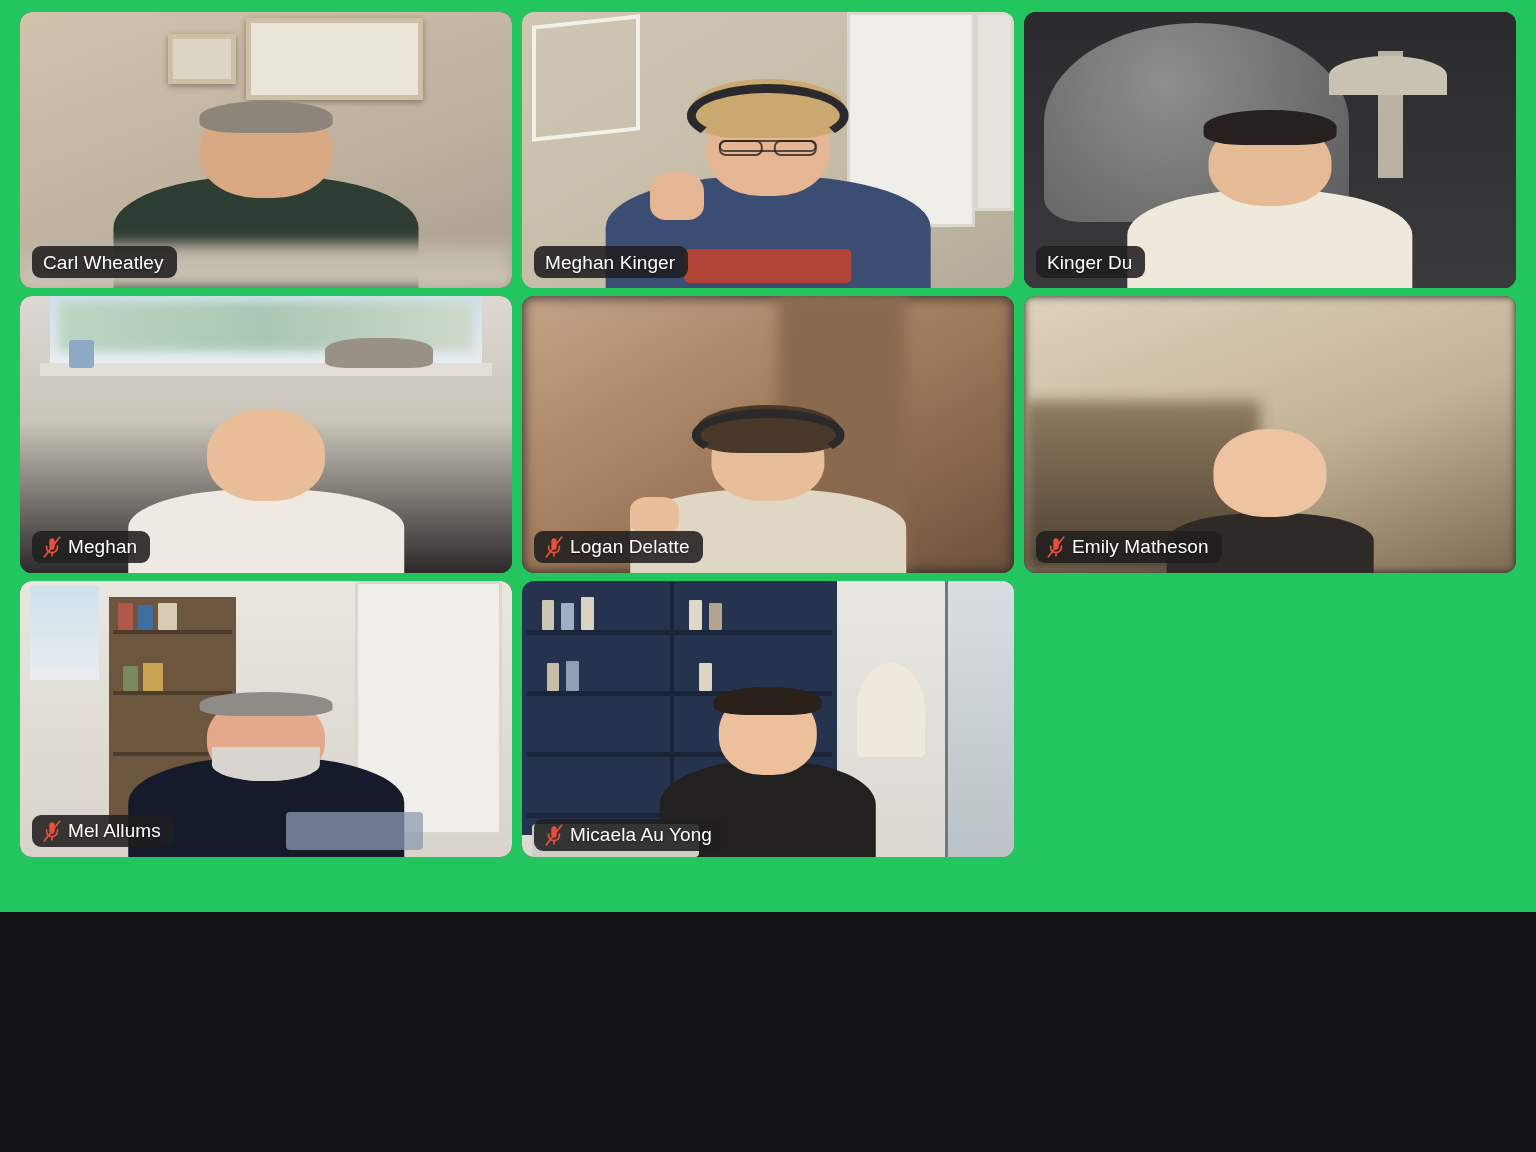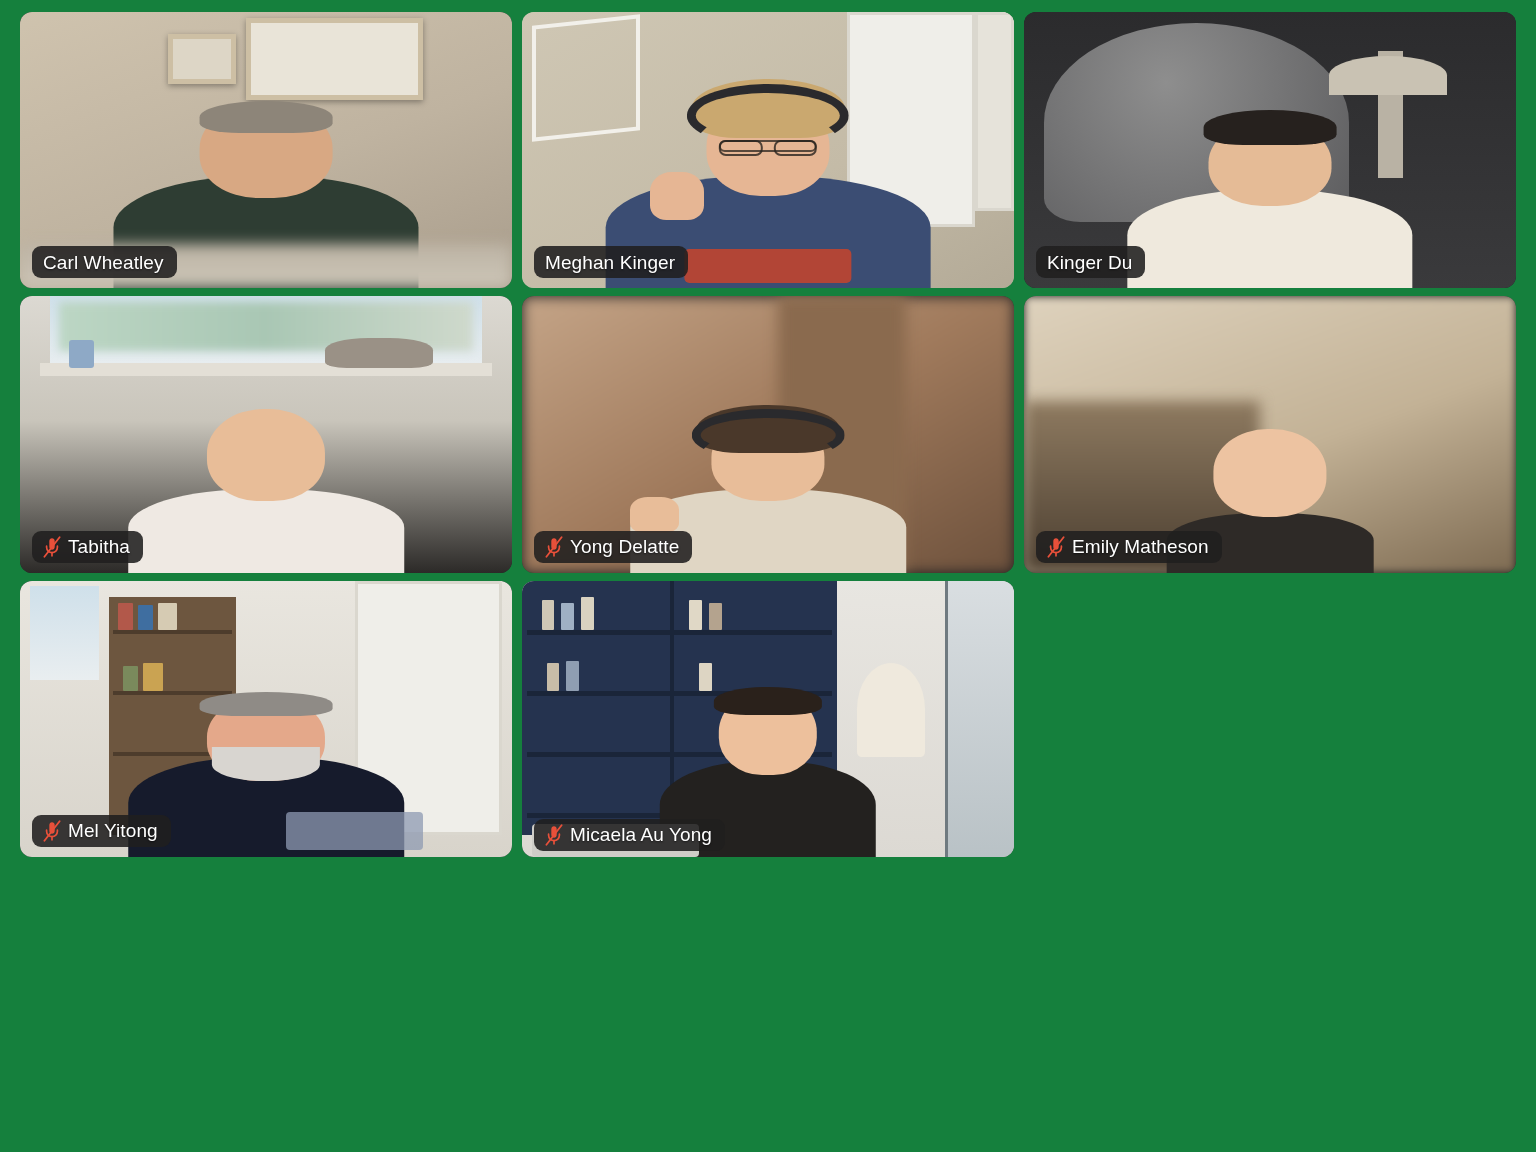--- a/index.html
+++ b/index.html
@@ -5,22 +5,22 @@
   * { box-sizing: border-box; margin: 0; padding: 0; }
   html, body {
     width: 1536px; height: 1152px;
     background: #141416;
     font-family: "Liberation Sans", sans-serif;
     overflow: hidden;
   }
 
   #meeting-root {
     position: relative;
-    width: 1536px; height: 1152px;
-    background: #15803d;
+    width: 1536px; height: 912px;
+    background: #22c55e;
   }
 
   #video-grid {
     position: absolute;
     left: 20px; top: 12px;
     width: 1496px; height: 1129px;
     display: grid;
     grid-template-columns: repeat(3, 1fr);
     grid-template-rows: repeat(4, 1fr);
     gap: 8px 10px;
@@ -189,21 +189,21 @@
           <div class="hair" style="bottom:30%;width:36%;height:56%;background:#1c1714;border-radius:46% 46% 18% 18%;z-index:-1;"></div>
         </div>
       </div>
       <div class="name-badge">
         <svg class="mic-muted" viewBox="0 0 18 22">
           <path d="M9 2.2c1.5 0 2.7 1.2 2.7 2.7v6.2c0 1.5-1.2 2.7-2.7 2.7S6.3 12.6 6.3 11.1V4.9C6.3 3.4 7.5 2.2 9 2.2z" fill="#E8503A"></path>
           <path d="M3.6 10.2v1.1c0 3 2.4 5.4 5.4 5.4s5.4-2.4 5.4-5.4v-1.1" fill="none" stroke="#E8503A" stroke-width="1.7" stroke-linecap="round"></path>
           <path d="M9 16.7v3.1" fill="none" stroke="#E8503A" stroke-width="1.7" stroke-linecap="round"></path>
           <path d="M1.4 20.8L16.6 1.2" stroke="#E8503A" stroke-width="1.8" stroke-linecap="round"></path>
         </svg>
-        <span class="label">Tabitha</span>
+        <span class="label">Meghan</span>
       </div>
     </div>
 
     <div class="tile row-2">
       <div class="scene">
         <div class="wall blur" style="background:linear-gradient(150deg,#c4a487 0%,#a07a5c 50%,#6d513c 100%);"></div>
         <div class="blur" style="position:absolute;left:52%;top:0;width:26%;height:100%;background:#8a6a4e;"></div>
         <div class="person" style="left:0;right:0;bottom:0;height:72%;">
           <div class="torso" style="bottom:0;width:56%;height:42%;background:#e0d6c4;"></div>
           <div class="head" style="bottom:36%;width:23%;height:42%;background:#e8bd99;"></div>
@@ -212,21 +212,21 @@
           <div style="position:absolute;left:22%;bottom:20%;width:10%;height:18%;background:#e8bd99;border-radius:36% 36% 28% 28%;"></div>
         </div>
       </div>
       <div class="name-badge">
         <svg class="mic-muted" viewBox="0 0 18 22">
           <path d="M9 2.2c1.5 0 2.7 1.2 2.7 2.7v6.2c0 1.5-1.2 2.7-2.7 2.7S6.3 12.6 6.3 11.1V4.9C6.3 3.4 7.5 2.2 9 2.2z" fill="#E8503A"></path>
           <path d="M3.6 10.2v1.1c0 3 2.4 5.4 5.4 5.4s5.4-2.4 5.4-5.4v-1.1" fill="none" stroke="#E8503A" stroke-width="1.7" stroke-linecap="round"></path>
           <path d="M9 16.7v3.1" fill="none" stroke="#E8503A" stroke-width="1.7" stroke-linecap="round"></path>
           <path d="M1.4 20.8L16.6 1.2" stroke="#E8503A" stroke-width="1.8" stroke-linecap="round"></path>
         </svg>
-        <span class="label">Yong Delatte</span>
+        <span class="label">Logan Delatte</span>
       </div>
     </div>
 
 
     <div class="tile row-3">
       <div class="scene">
         <div class="wall blur-soft" style="background:linear-gradient(160deg,#ded2bd 0%,#c3b296 55%,#7e6b52 100%);"></div>
         <div class="blur" style="position:absolute;left:0;top:38%;width:48%;height:62%;background:linear-gradient(#8e7a60,#4c3f31);"></div>
         <div class="person" style="left:0;right:0;bottom:0;height:72%;">
           <div class="torso" style="bottom:0;width:42%;height:30%;background:#2e2a27;"></div>
@@ -267,21 +267,21 @@
           <div class="hair" style="bottom:82%;width:27%;height:14%;background:#8f8b86;"></div>
         </div>
       </div>
       <div class="name-badge">
         <svg class="mic-muted" viewBox="0 0 18 22">
           <path d="M9 2.2c1.5 0 2.7 1.2 2.7 2.7v6.2c0 1.5-1.2 2.7-2.7 2.7S6.3 12.6 6.3 11.1V4.9C6.3 3.4 7.5 2.2 9 2.2z" fill="#E8503A"></path>
           <path d="M3.6 10.2v1.1c0 3 2.4 5.4 5.4 5.4s5.4-2.4 5.4-5.4v-1.1" fill="none" stroke="#E8503A" stroke-width="1.7" stroke-linecap="round"></path>
           <path d="M9 16.7v3.1" fill="none" stroke="#E8503A" stroke-width="1.7" stroke-linecap="round"></path>
           <path d="M1.4 20.8L16.6 1.2" stroke="#E8503A" stroke-width="1.8" stroke-linecap="round"></path>
         </svg>
-        <span class="label">Mel Yitong</span>
+        <span class="label">Mel Allums</span>
       </div>
     </div>
 
 
 
     <div class="tile row-4">
       <div class="scene">
         <div class="wall" style="background:linear-gradient(180deg,#e8e6e1 0%,#dcd9d3 100%);"></div>
         <div style="position:absolute;left:0;top:0;width:64%;height:92%;background:#25334f;"></div>
         <div class="shelf" style="left:1%;top:18%;width:62%;height:5px;background:#1a2539;"></div>

